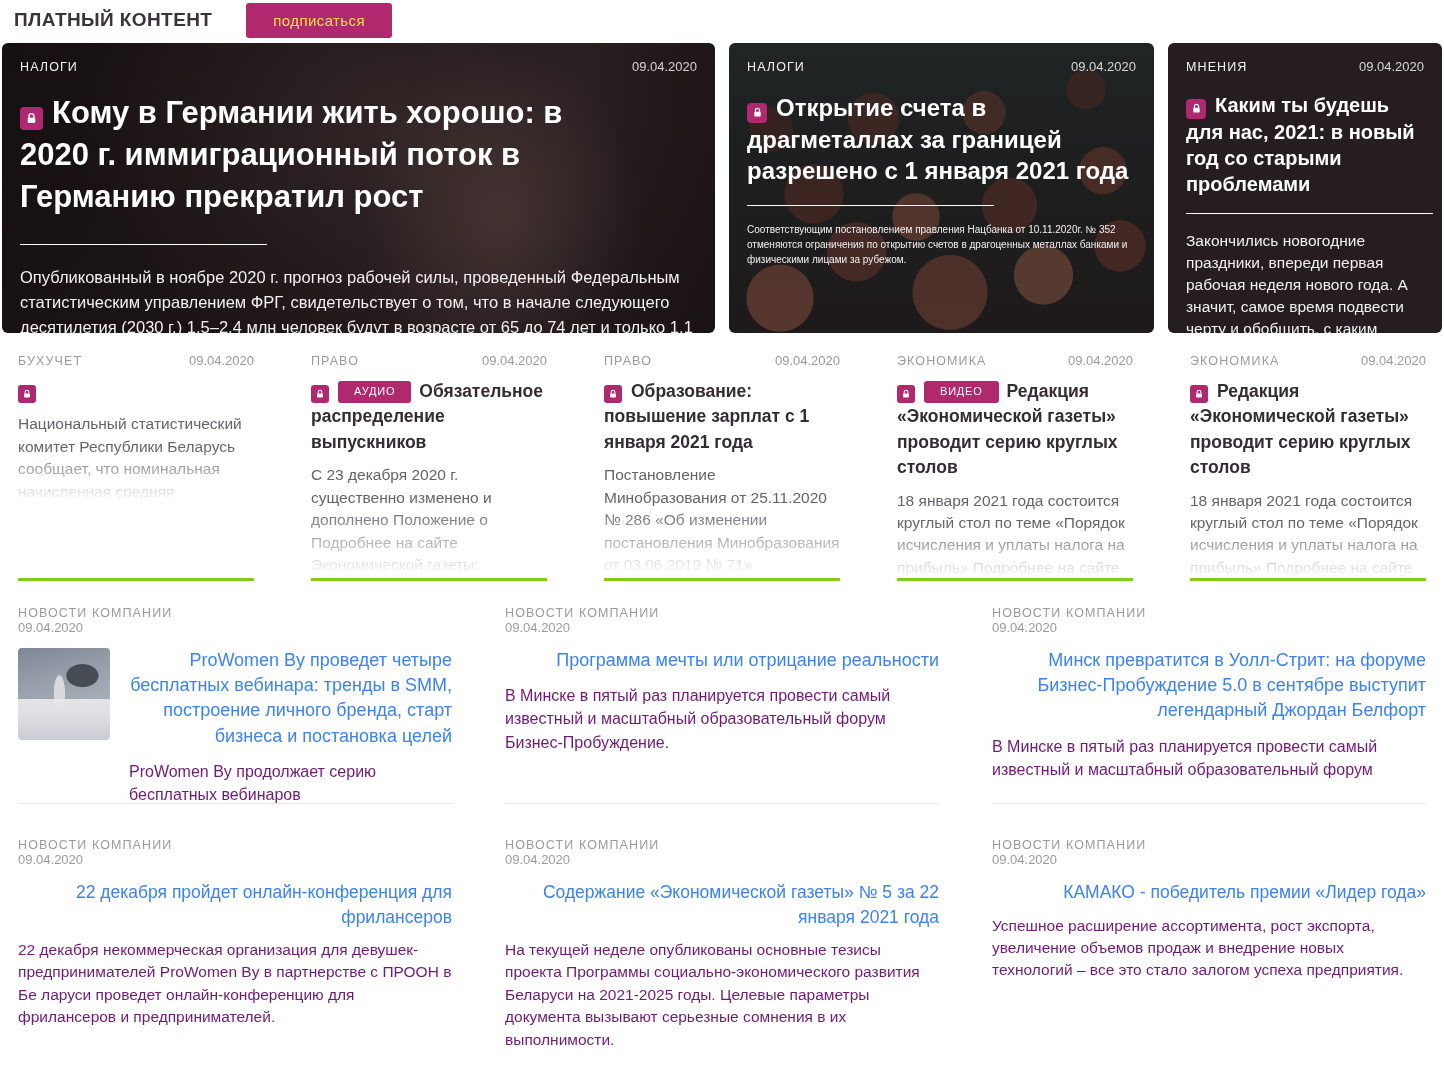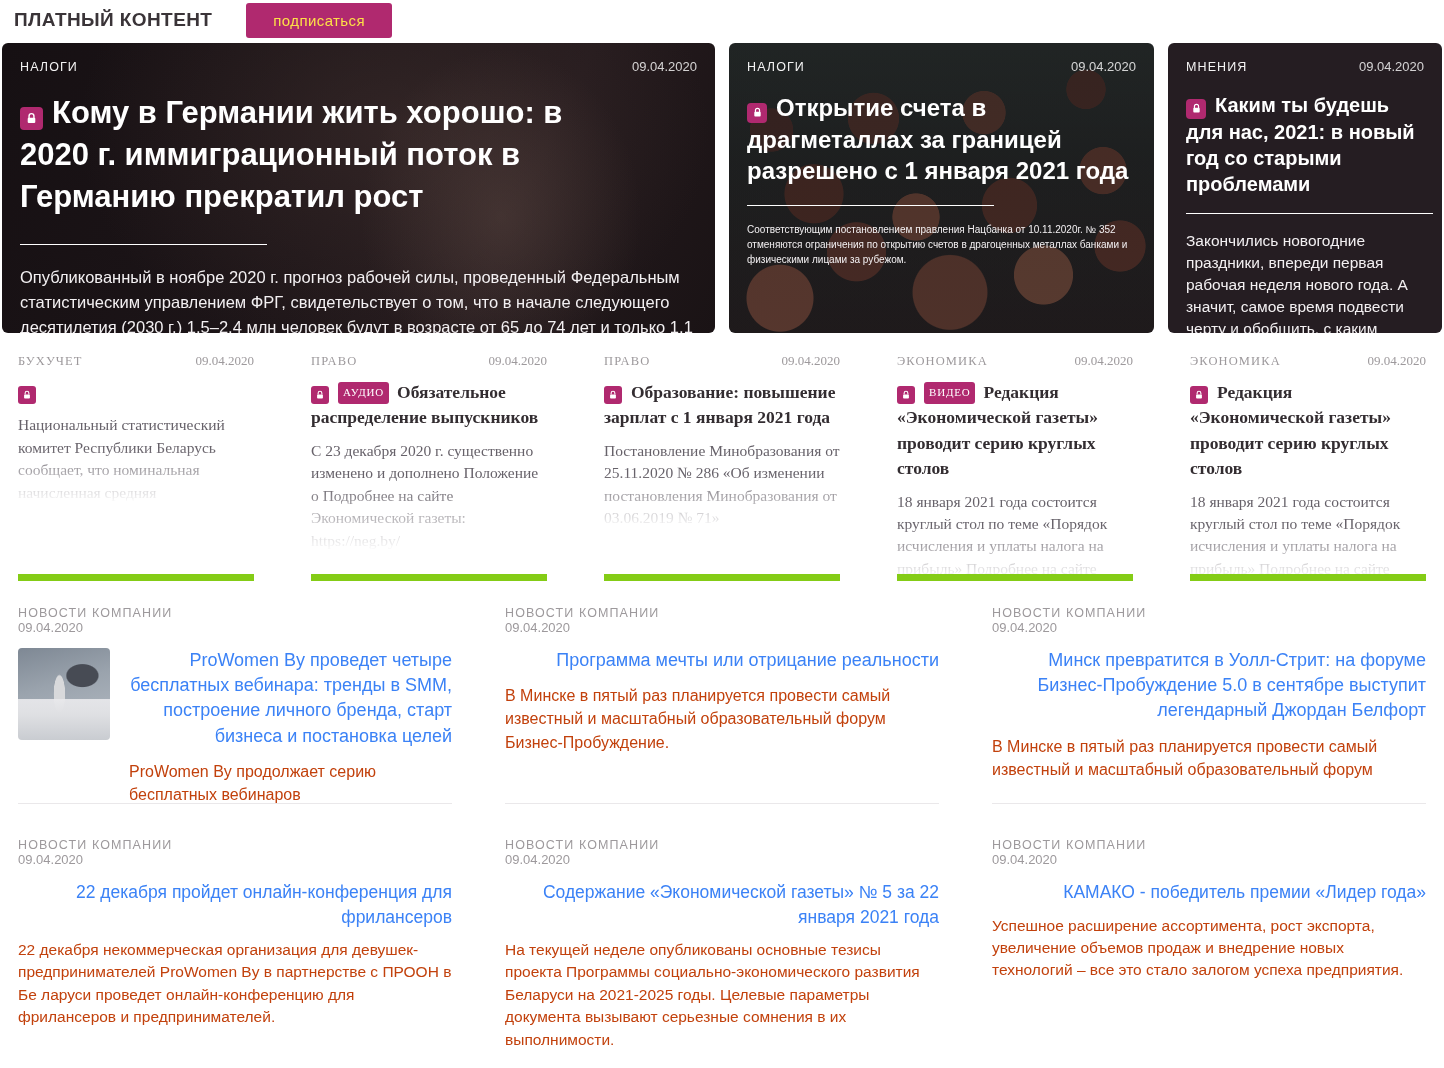--- a/index.html
+++ b/index.html
@@ -80,26 +80,26 @@
   .lock.lg { width:23px; height:23px; }
   .lock.md { width:20px; height:20px; }
   .lock.sm { width:18px; height:18px; border-radius:3px; }
   .lock.lg svg { width:13px; height:13px; }
   .lock.md svg { width:11px; height:11px; }
   .lock.sm svg { width:10px; height:10px; }
 
   .badge {
     display:inline-block; background:var(--accent); color:#fff;
     font-size:11px; font-weight:500; letter-spacing:.8px; text-transform:uppercase;
-    padding:3px 5px; border-radius:3px; vertical-align:2px; margin-right:8px;
+    padding:3px 16px; border-radius:3px; vertical-align:2px; margin-right:8px;
   }
 
   
   .topics { display:grid; grid-template-columns:repeat(5,236px); gap:57px; padding:0 18px; margin-top:20px; height:228px; }
-  .topic-col { border-bottom:7px solid #84cc16; overflow:hidden; cursor:pointer;font-family:Liberation Serif, serif; }
+  .topic-col { border-bottom:3px solid #84cc16; overflow:hidden; cursor:pointer; }
   .topic-col .meta { margin-bottom:11px; }
   .topic-col .cat, .topic-col .date, .news-card .cat, .news-card .date { color:#9d999c; }
   .topic-title { font-size:17.5px; font-weight:700; line-height:1.45; color:#332d31; margin-bottom:9px; }
   .topic-excerpt {
     font-size:15.5px; line-height:1.45; color:#67626a; max-height:113px; overflow:hidden;
     -webkit-mask-image:linear-gradient(180deg,#000 38%,rgba(0,0,0,.3) 80%,transparent 100%);
             mask-image:linear-gradient(180deg,#000 38%,rgba(0,0,0,.3) 80%,transparent 100%);
   }
 
   
@@ -112,21 +112,21 @@
   .news-body { display:flex; align-items:flex-start; }
   .thumb {
     width:92px; height:92px; flex:0 0 92px; margin-right:19px; border-radius:4px;
     background:
       linear-gradient(180deg, rgba(62,66,74,0) 55%, rgba(233,233,236,.92) 56%, #dfe0e3 72%, #c9ccd1 100%),
       radial-gradient(ellipse 28px 20px at 70% 30%, #474b54 55%, rgba(71,75,84,0) 60%),
       radial-gradient(ellipse 9px 30px at 45% 50%, #d8d9db 60%, rgba(216,217,219,0) 66%),
       linear-gradient(165deg,#7e8894 0%,#9aa3ad 40%,#b6bdc5 100%);
   }
   .news-title { font-size:18px; font-weight:400; line-height:1.4; color:#3b82f6;text-align:right; }
-  .news-excerpt { font-size:16px; line-height:1.45; color:#c2410c; margin-top:11px; }
+  .news-excerpt { font-size:16px; line-height:1.45; color:#701a75; margin-top:11px; }
   .news-row.second .news-title { font-size:17.5px; }
   .news-row.second .news-excerpt { font-size:15.5px; margin-top:10px; }
 </style>
 </head>
 <body>
 
 <svg width="0" height="0" style="position:absolute" aria-hidden="true">
   <defs>
     <g id="lock-glyph">
       <path d="M7.5 11V7.5a4.5 4.5 0 0 1 9 0V11" fill="none" stroke="#fff" stroke-width="2.6"></path>

